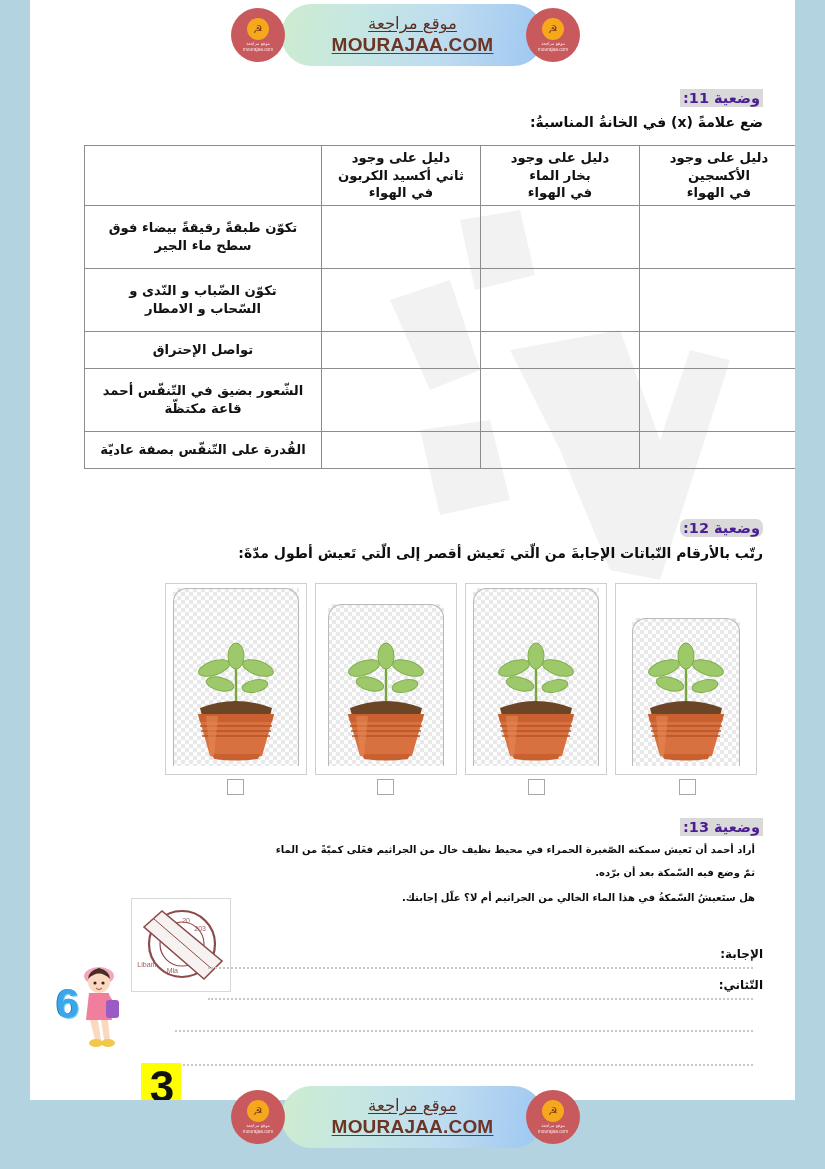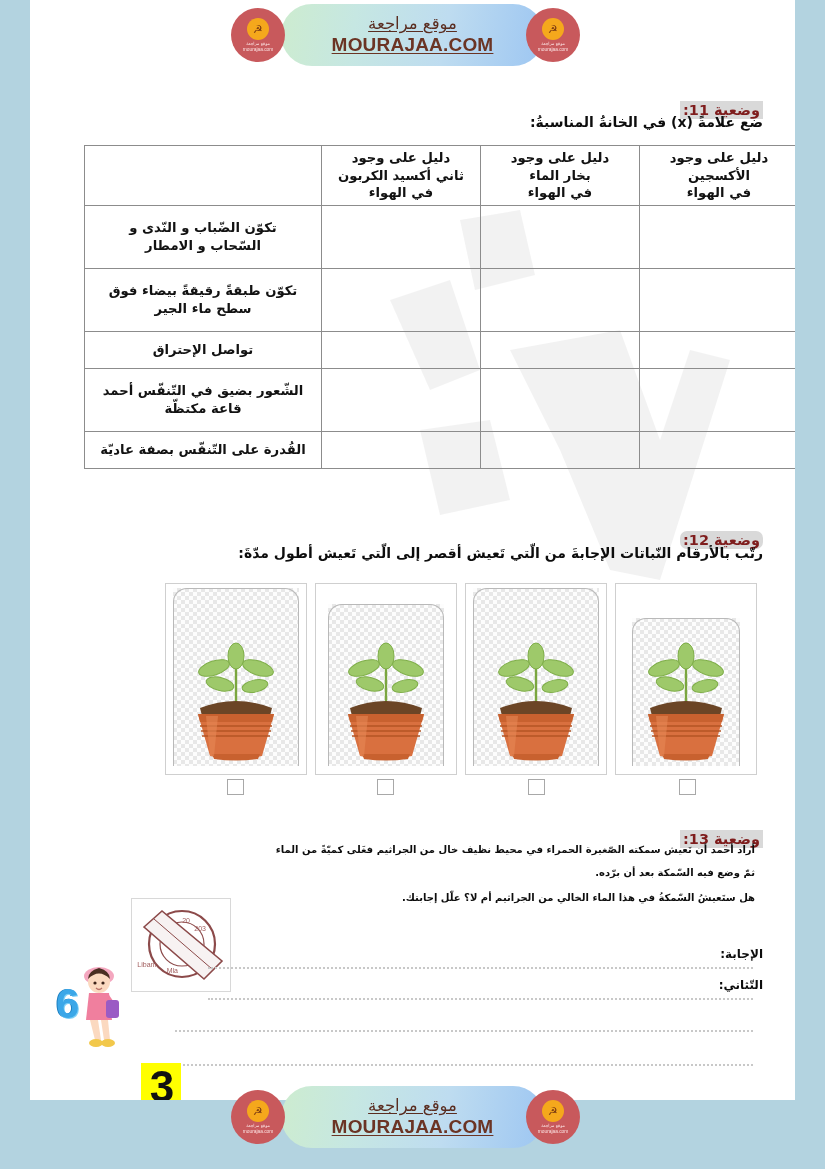--- a/index.html
+++ b/index.html
@@ -111,25 +111,24 @@
   .logo-ar { font-family:"DejaVu Sans",sans-serif; font-size:4.4px; color:#fbe2e2; }
   .logo-en { font-family:"Liberation Sans",sans-serif; font-size:4.8px; color:#fbe2e2; }
 
   
   .ex-head {
     position: absolute;
     right: 32px;
     font-family: "DejaVu Sans", sans-serif;
     font-weight: bold;
     font-size: 14.5px;
-    color: #7f1d1d;
+    color: #4c1d95;
     background: #d9d9d9;
     padding: 1px 3px;
     white-space: nowrap;
-    margin-top: 12px;
   }
   .instr {
     position: absolute;
     right: 32px;
     font-family: "DejaVu Sans", sans-serif;
     font-weight: bold;
     font-size: 14px;
     color: #0d0d0d;
     white-space: nowrap;
   }
@@ -319,32 +318,32 @@
           <div>في الهواء</div>
         </td>
         <td class="col-stmt"></td>
       </tr>
 
       <tr>
         <td class="empty" style="height:56px;"></td>
         <td class="empty"></td>
         <td class="empty"></td>
         <td>
+          <div>تكوّن طبقةً رقيقةً بيضاء فوق</div>
+          <div>سطح ماء الجير</div>
+        </td>
+      </tr>
+
+      <tr>
+        <td class="empty" style="height:56px;"></td>
+        <td class="empty"></td>
+        <td class="empty"></td>
+        <td>
           <div>تكوّن الضّباب و النّدى و</div>
           <div>السّحاب و الامطار</div>
-        </td>
-      </tr>
-
-      <tr>
-        <td class="empty" style="height:56px;"></td>
-        <td class="empty"></td>
-        <td class="empty"></td>
-        <td>
-          <div>تكوّن طبقةً رقيقةً بيضاء فوق</div>
-          <div>سطح ماء الجير</div>
         </td>
       </tr>
 
       <tr>
         <td class="empty" style="height:30px;"></td>
         <td class="empty"></td>
         <td class="empty"></td>
         <td>
           <div>تواصل الإحتراق</div>
         </td>

